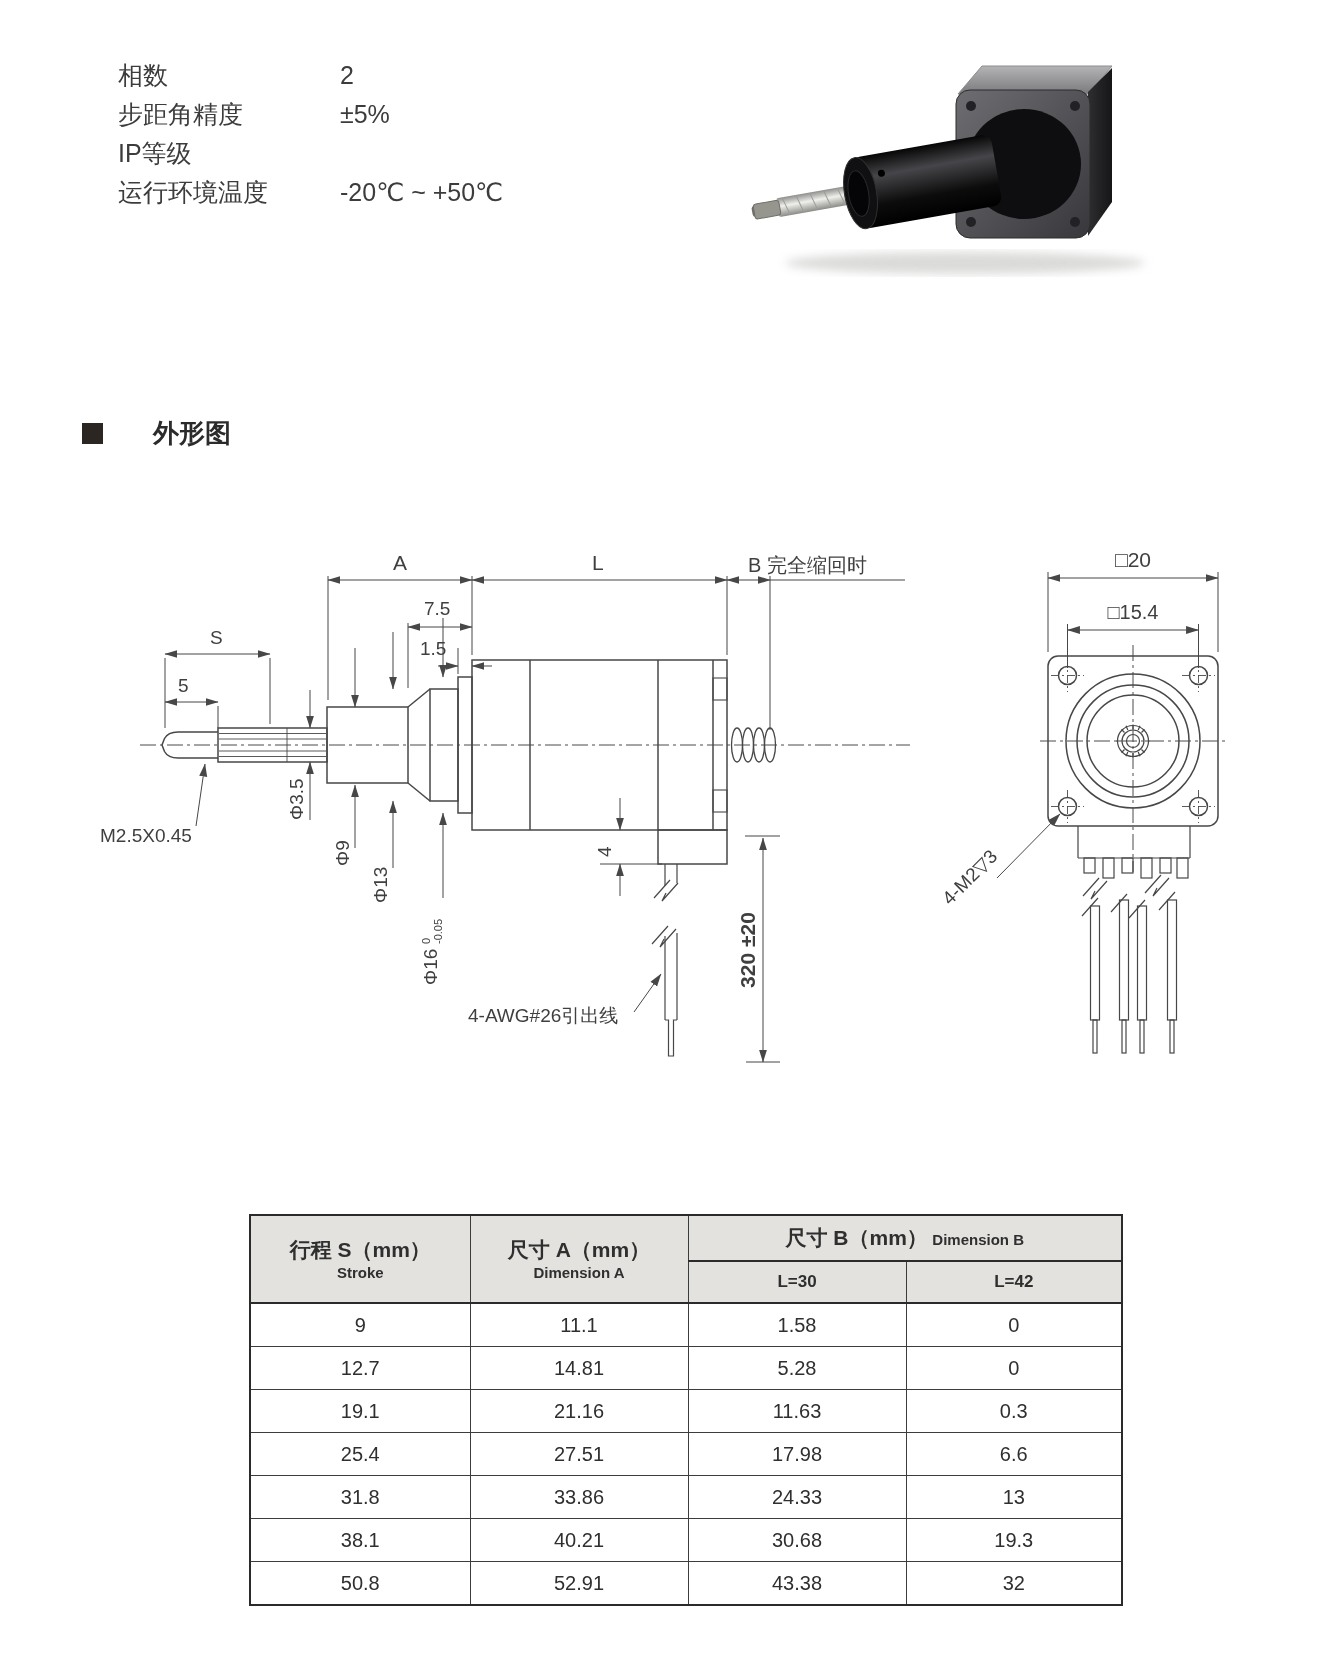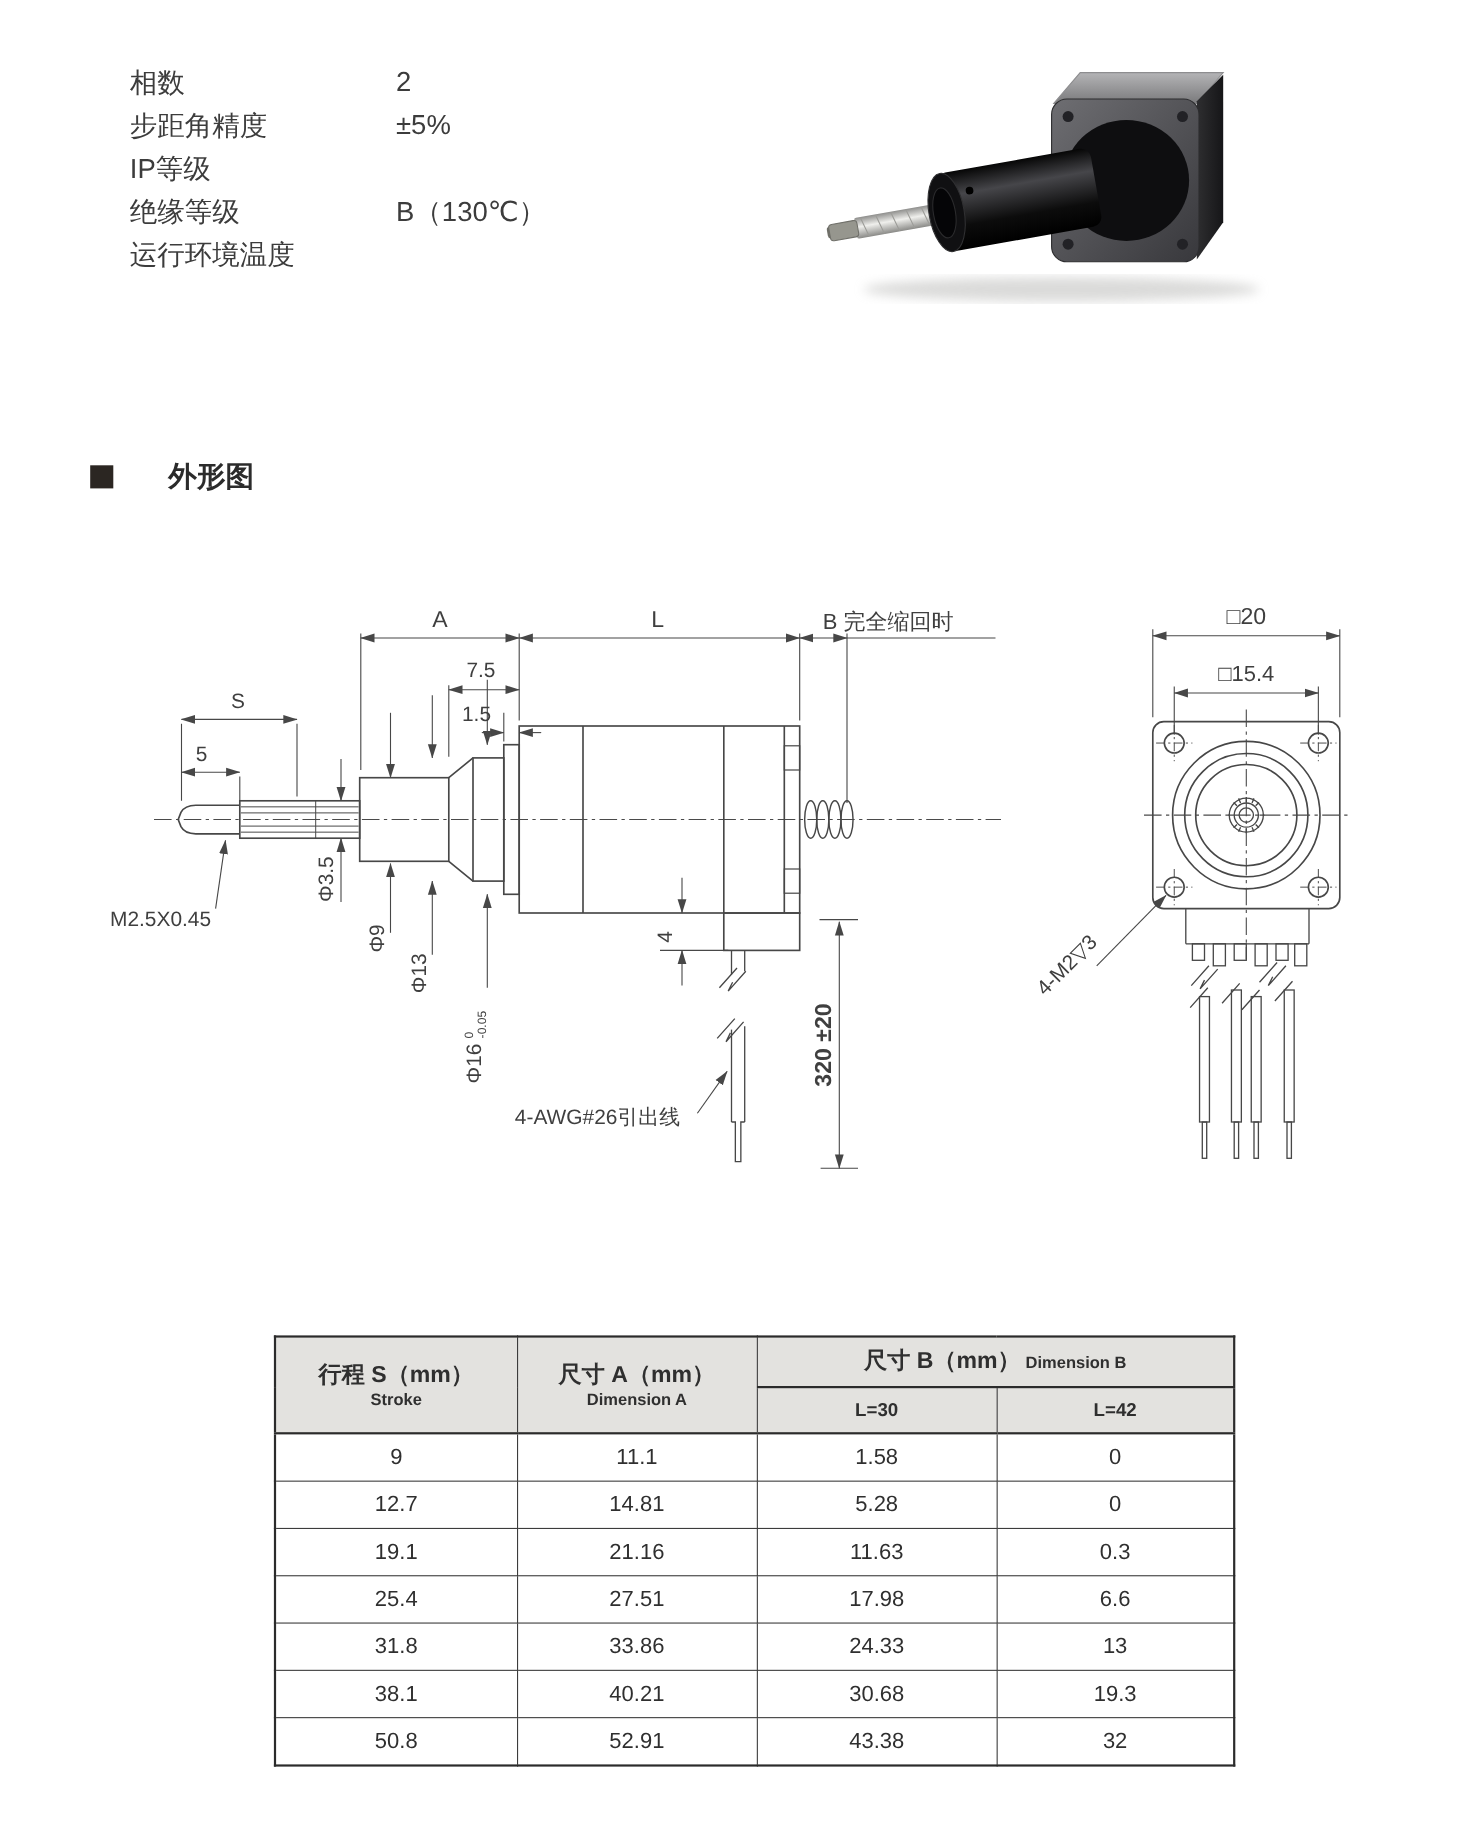--- a/index.html
+++ b/index.html
@@ -2,21 +2,21 @@
 <html><head>
 <meta charset="utf-8">
 <style>
   html,body{margin:0;padding:0;background:#ffffff;}
   body{width:1328px;height:1666px;position:relative;overflow:hidden;
        font-family:"Liberation Sans","DejaVu Sans",sans-serif;color:#3d3d3d;}
   .abs{position:absolute;}
 
   
   .spec-list{left:118px;top:56px;width:620px;}
-  .spec-row{display:flex;height:39px;align-items:center;font-size:25px;color:#3c3c3c;gap:20px;}
+  .spec-row{display:flex;height:39px;align-items:center;font-size:25px;color:#3c3c3c;}
   .spec-label{width:222px;flex:0 0 222px;}
   .spec-value{flex:1;}
 
   
   .section-head{left:82px;top:416px;display:flex;align-items:center;gap:36px;}
   .sq{width:21px;height:21px;background:#2b2622;margin-right:14px;}
   .section-title{font-size:26px;font-weight:bold;color:#2b2b2b;}
 
   
   .dim-table{left:249px;top:1214px;width:872px;border-collapse:collapse;table-layout:fixed;
@@ -42,25 +42,22 @@
     <div class="spec-value">2</div>
   </div>
   <div class="spec-row">
     <div class="spec-label">步距角精度</div>
     <div class="spec-value">±5%</div>
   </div>
   <div class="spec-row">
     <div class="spec-label">IP等级</div>
   </div>
   <div class="spec-row">
-    <div class="spec-label">绝缘等级</div>
-    <div class="spec-value">B（130℃）</div>
-  </div>
-  <div class="spec-row">
     <div class="spec-label">运行环境温度</div>
+    <div class="spec-value">-20℃ ~ +50℃</div>
   </div>
 </div>
 
 <svg class="abs" style="left:730px;top:50px;" width="450" height="235" viewBox="0 0 450 235">
   <defs>
     <linearGradient id="gFront" x1="0" y1="0" x2="1" y2="1">
       <stop offset="0" stop-color="#6e6e72"></stop>
         <stop offset="1" stop-color="#38383c"></stop>
     </linearGradient>
     <linearGradient id="gTop" x1="0" y1="0" x2="0" y2="1">

